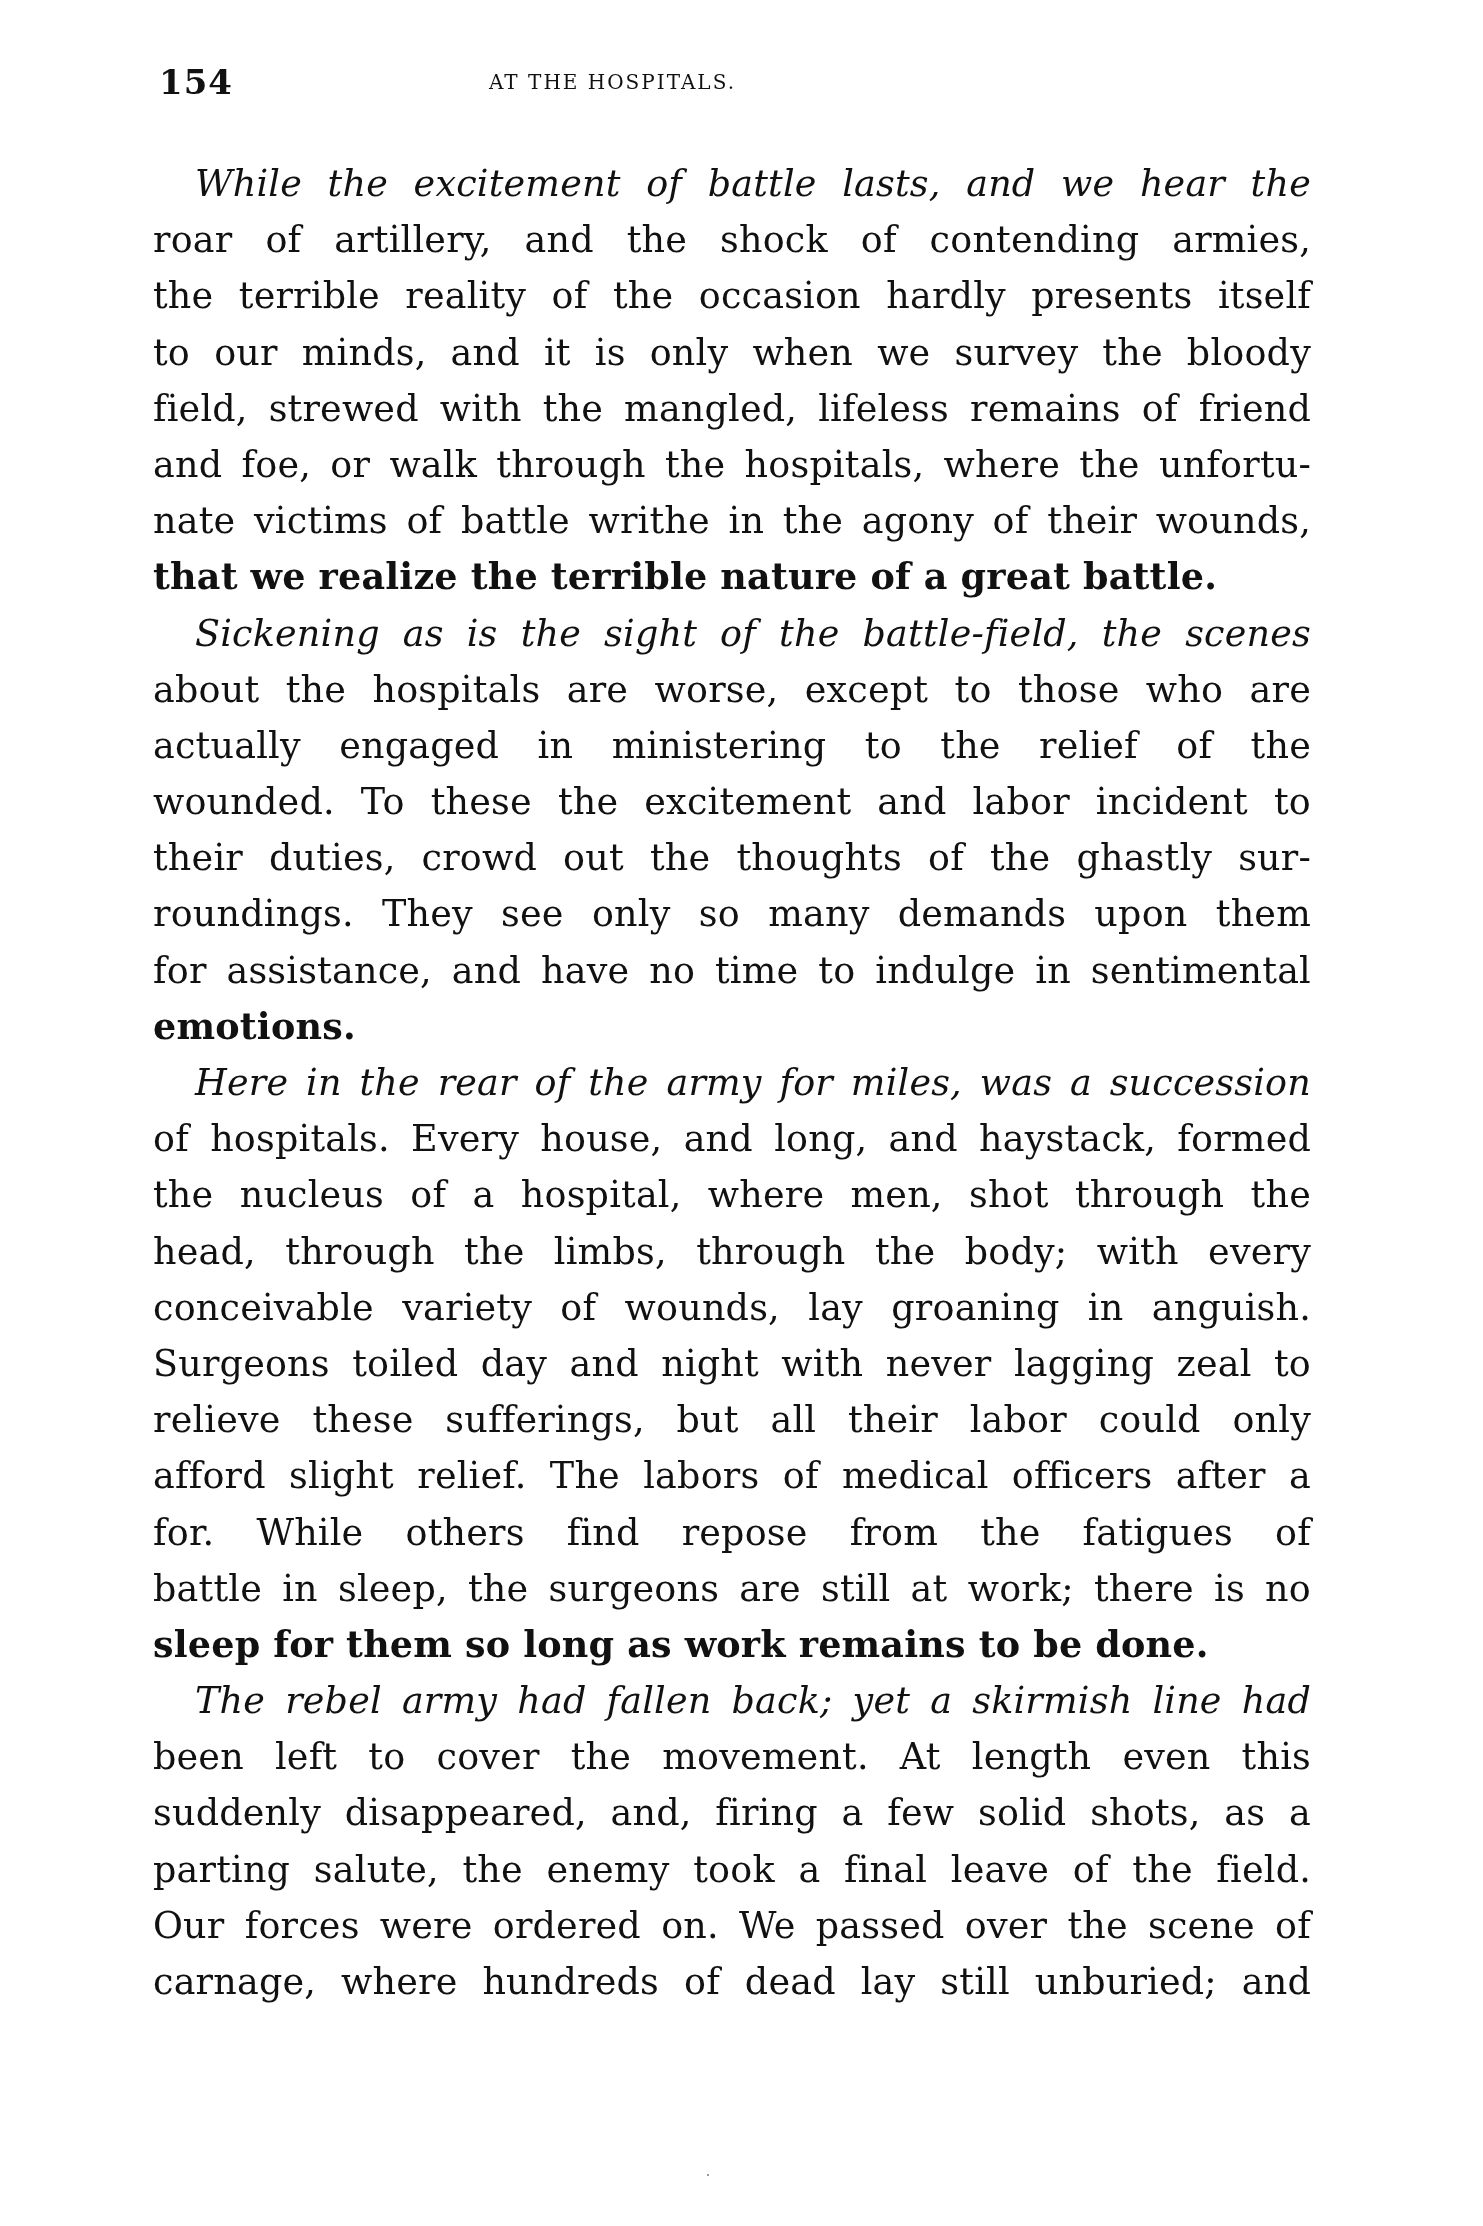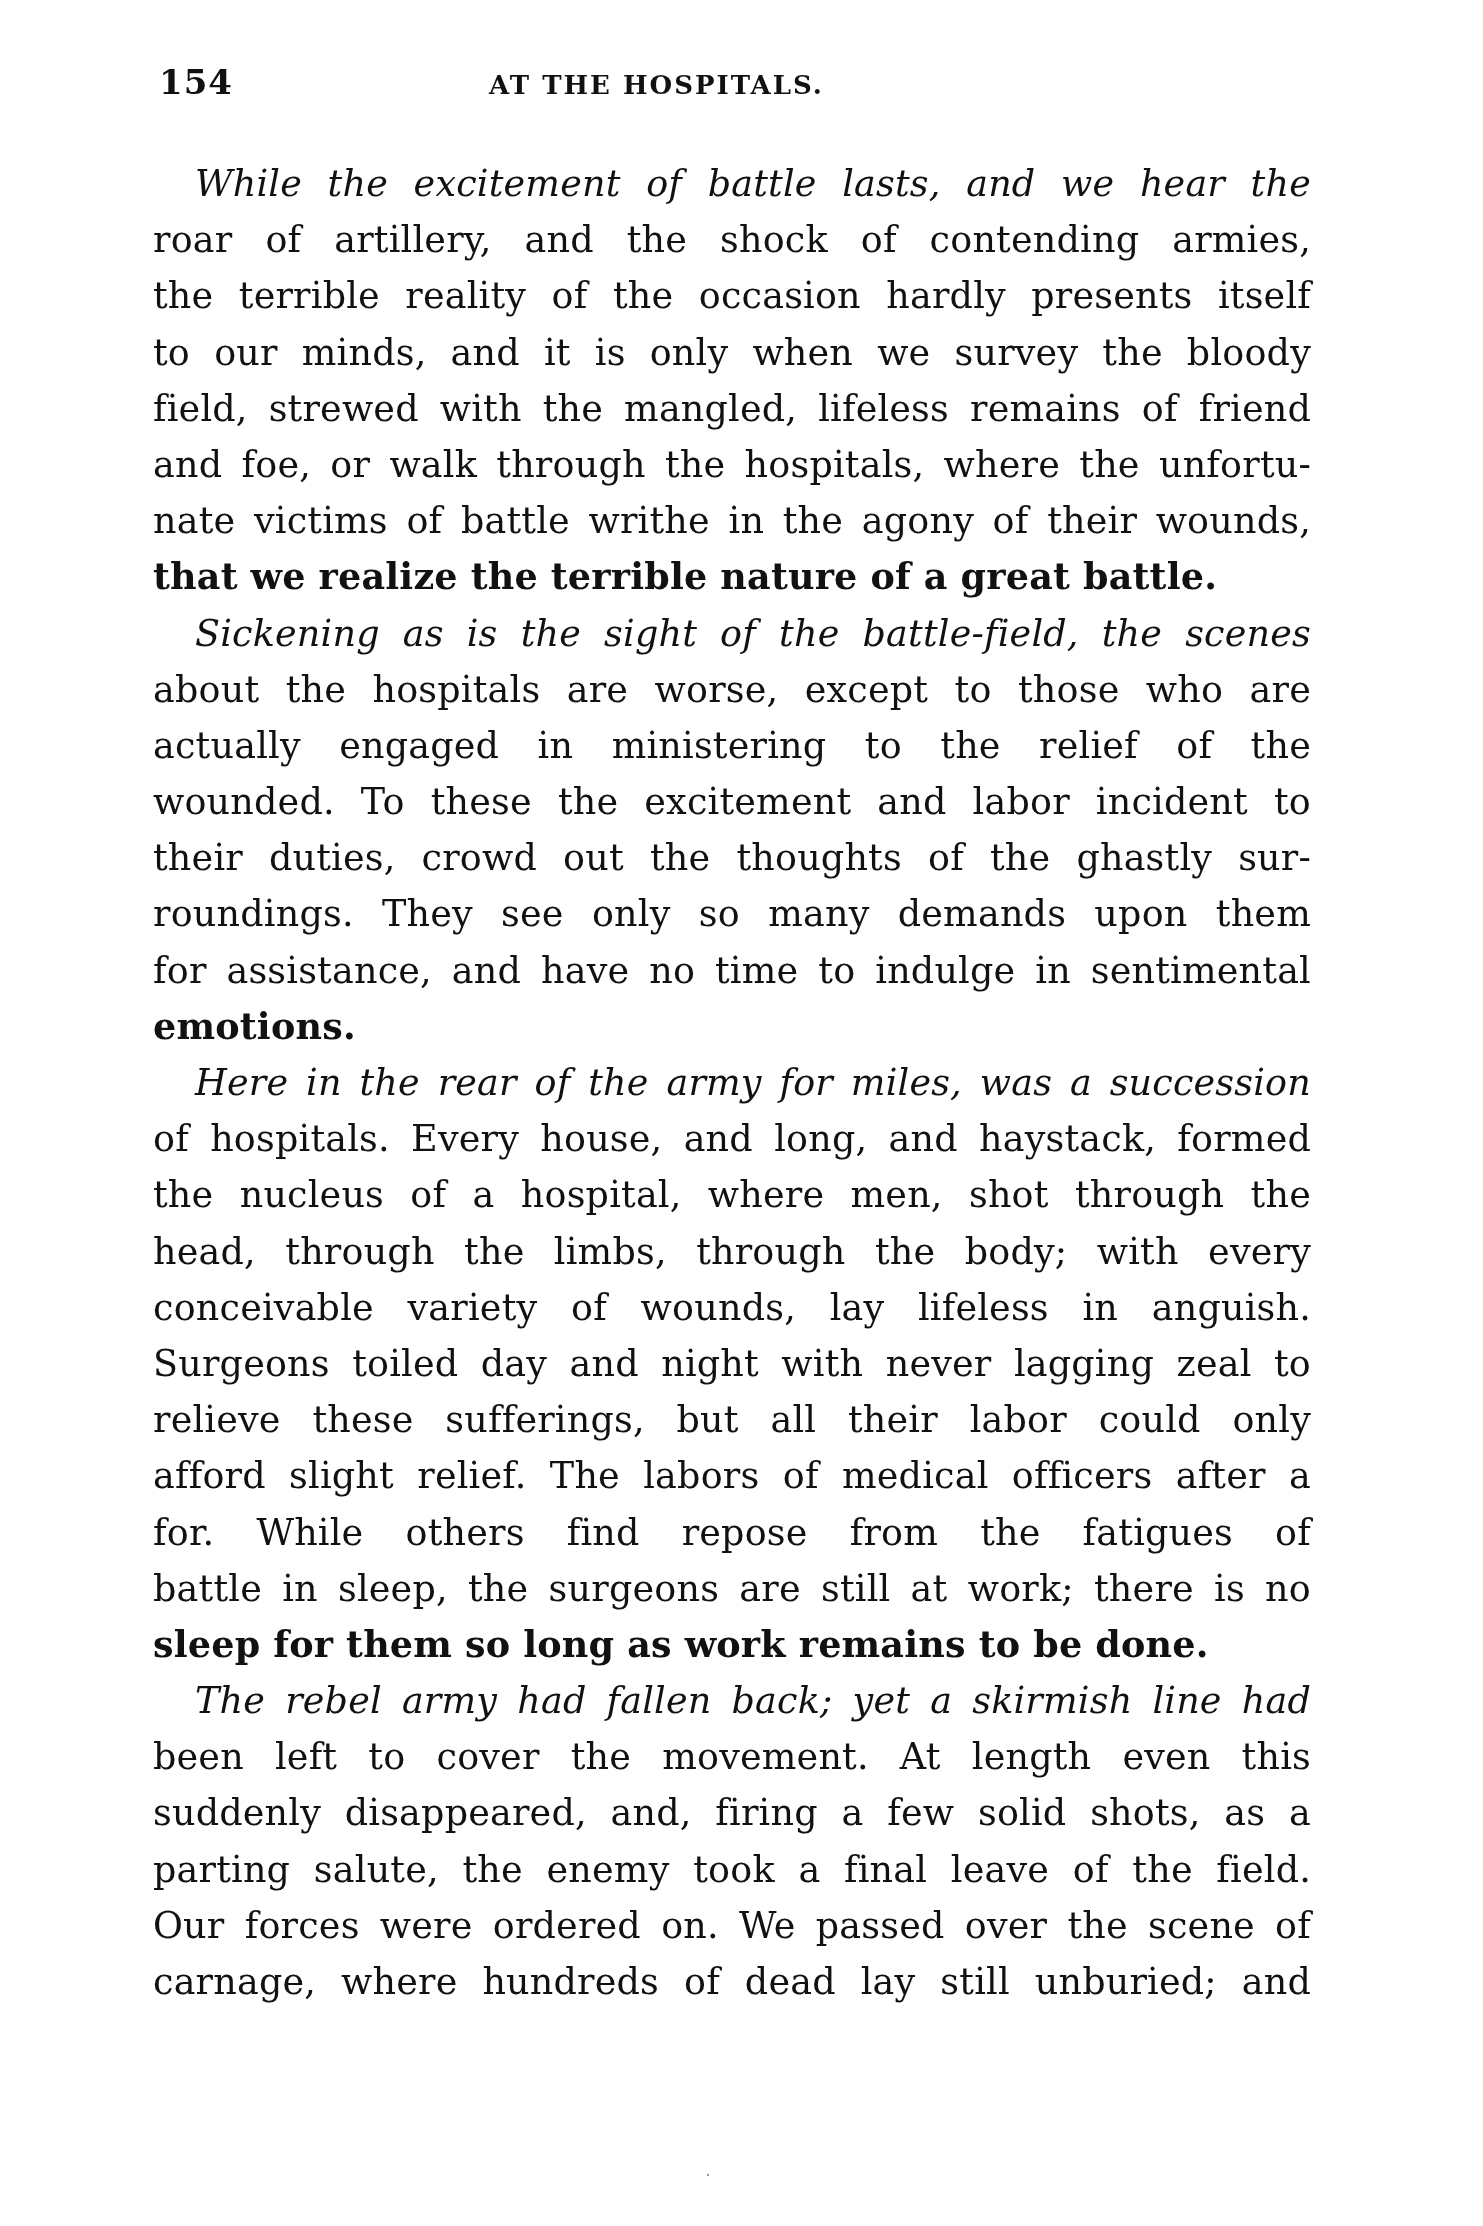--- a/index.html
+++ b/index.html
@@ -33,23 +33,23 @@
       left: 0;
       top: 0;
       font-size: 34px;
       font-weight: bold;
       letter-spacing: 1px;
     }
     .running-title {
       position: absolute;
       left: 330px;
       top: 8px;
-      font-size: 26px;
+      font-size: 20px;
       letter-spacing: 2px;
-      font-weight: bold;
+      font-weight: normal;
     }
     .body-text {
       position: absolute;
       left: 140px;
       top: 156px;
       width: 1158px;
     }
     .line {
       display: block;
       height: 56.2px;
@@ -110,21 +110,21 @@
       <span class="line">roundings. They see only so many demands upon them</span>
       <span class="line">for assistance, and have no time to indulge in sentimental</span>
       <span class="line last">emotions.</span>
     </div>
 
     <div>
       <span class="line indent">Here in the rear of the army for miles, was a succession</span>
       <span class="line">of hospitals. Every house, and long, and haystack, formed</span>
       <span class="line">the nucleus of a hospital, where men, shot through the</span>
       <span class="line">head, through the limbs, through the body; with every</span>
-      <span class="line">conceivable variety of wounds, lay lifeless in anguish.</span>
+      <span class="line">conceivable variety of wounds, lay groaning in anguish.</span>
       <span class="line">Surgeons toiled day and night with never lagging zeal to</span>
       <span class="line">relieve these sufferings, but all their labor could only</span>
       <span class="line">afford slight relief. The labors of medical officers after a</span>
       <span class="line">for. While others find repose from the fatigues of</span>
       <span class="line">battle in sleep, the surgeons are still at work; there is no</span>
       <span class="line last">sleep for them so long as work remains to be done.</span>
     </div>
 
     <div>
       <span class="line indent">The rebel army had fallen back; yet a skirmish line had</span>

